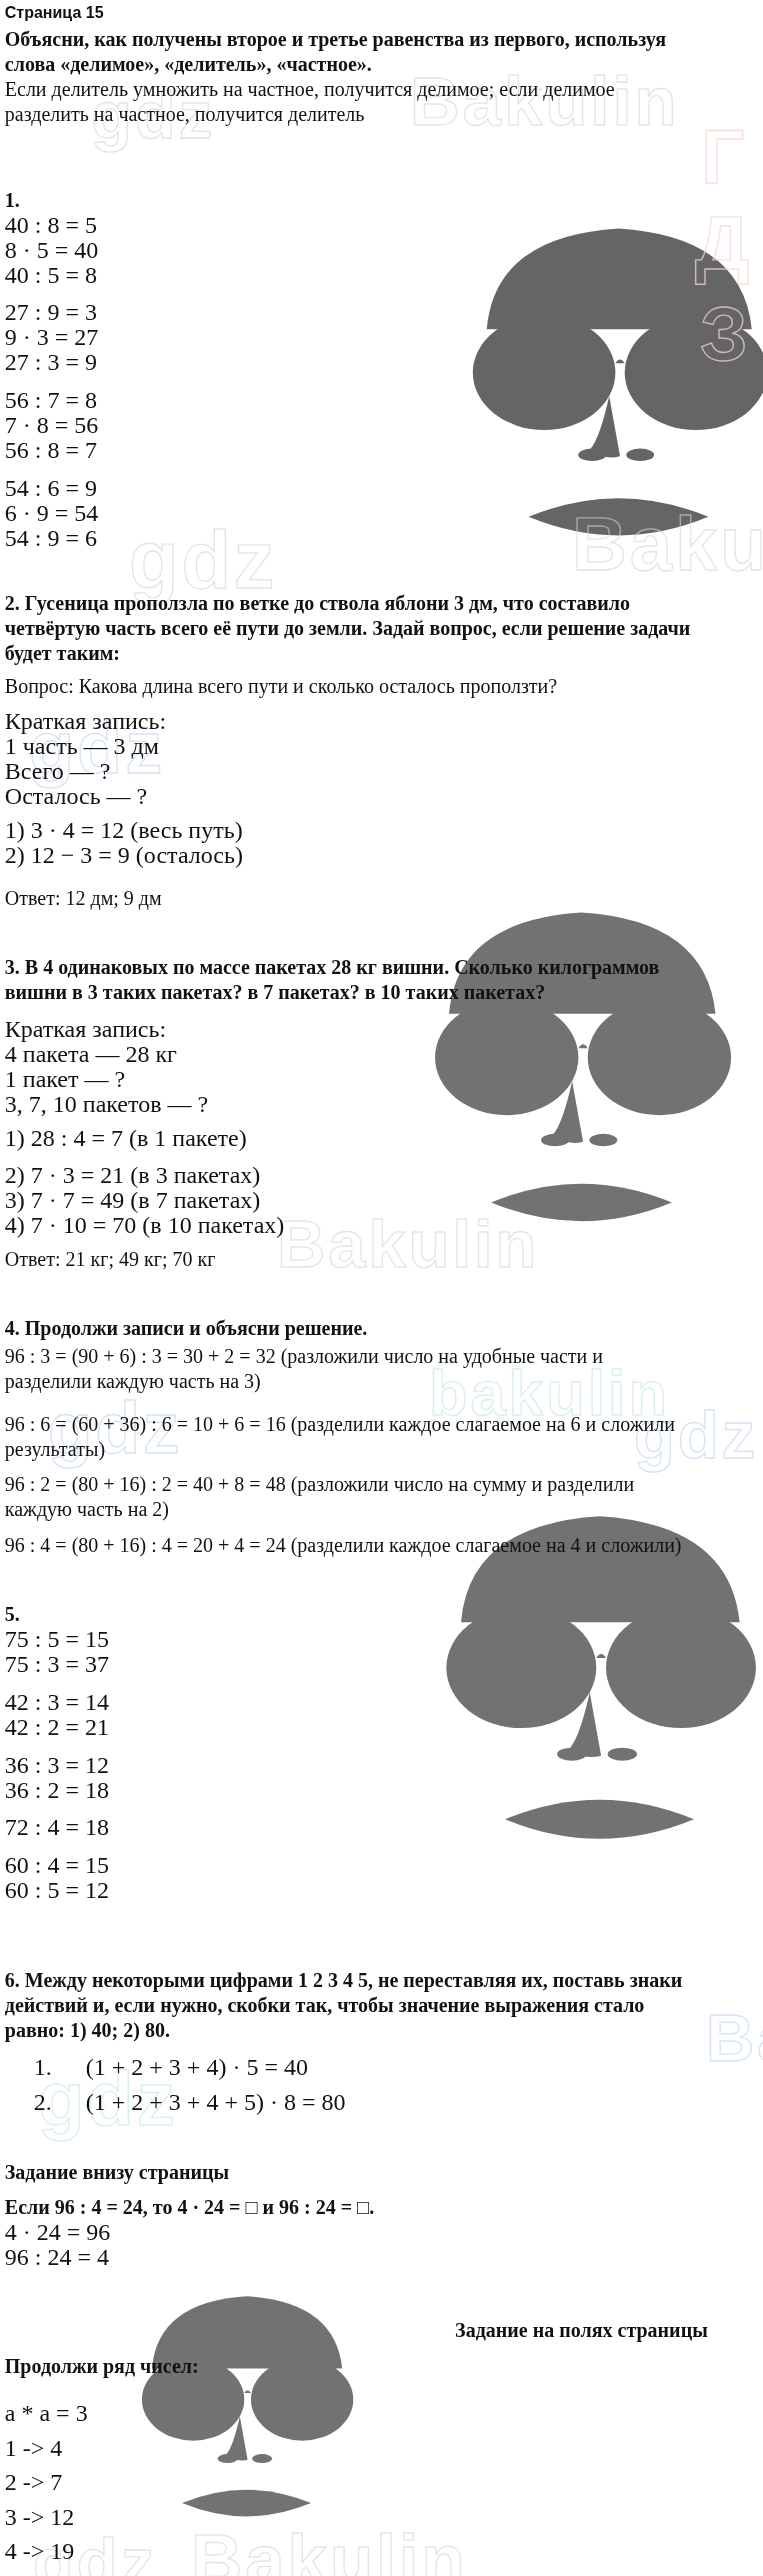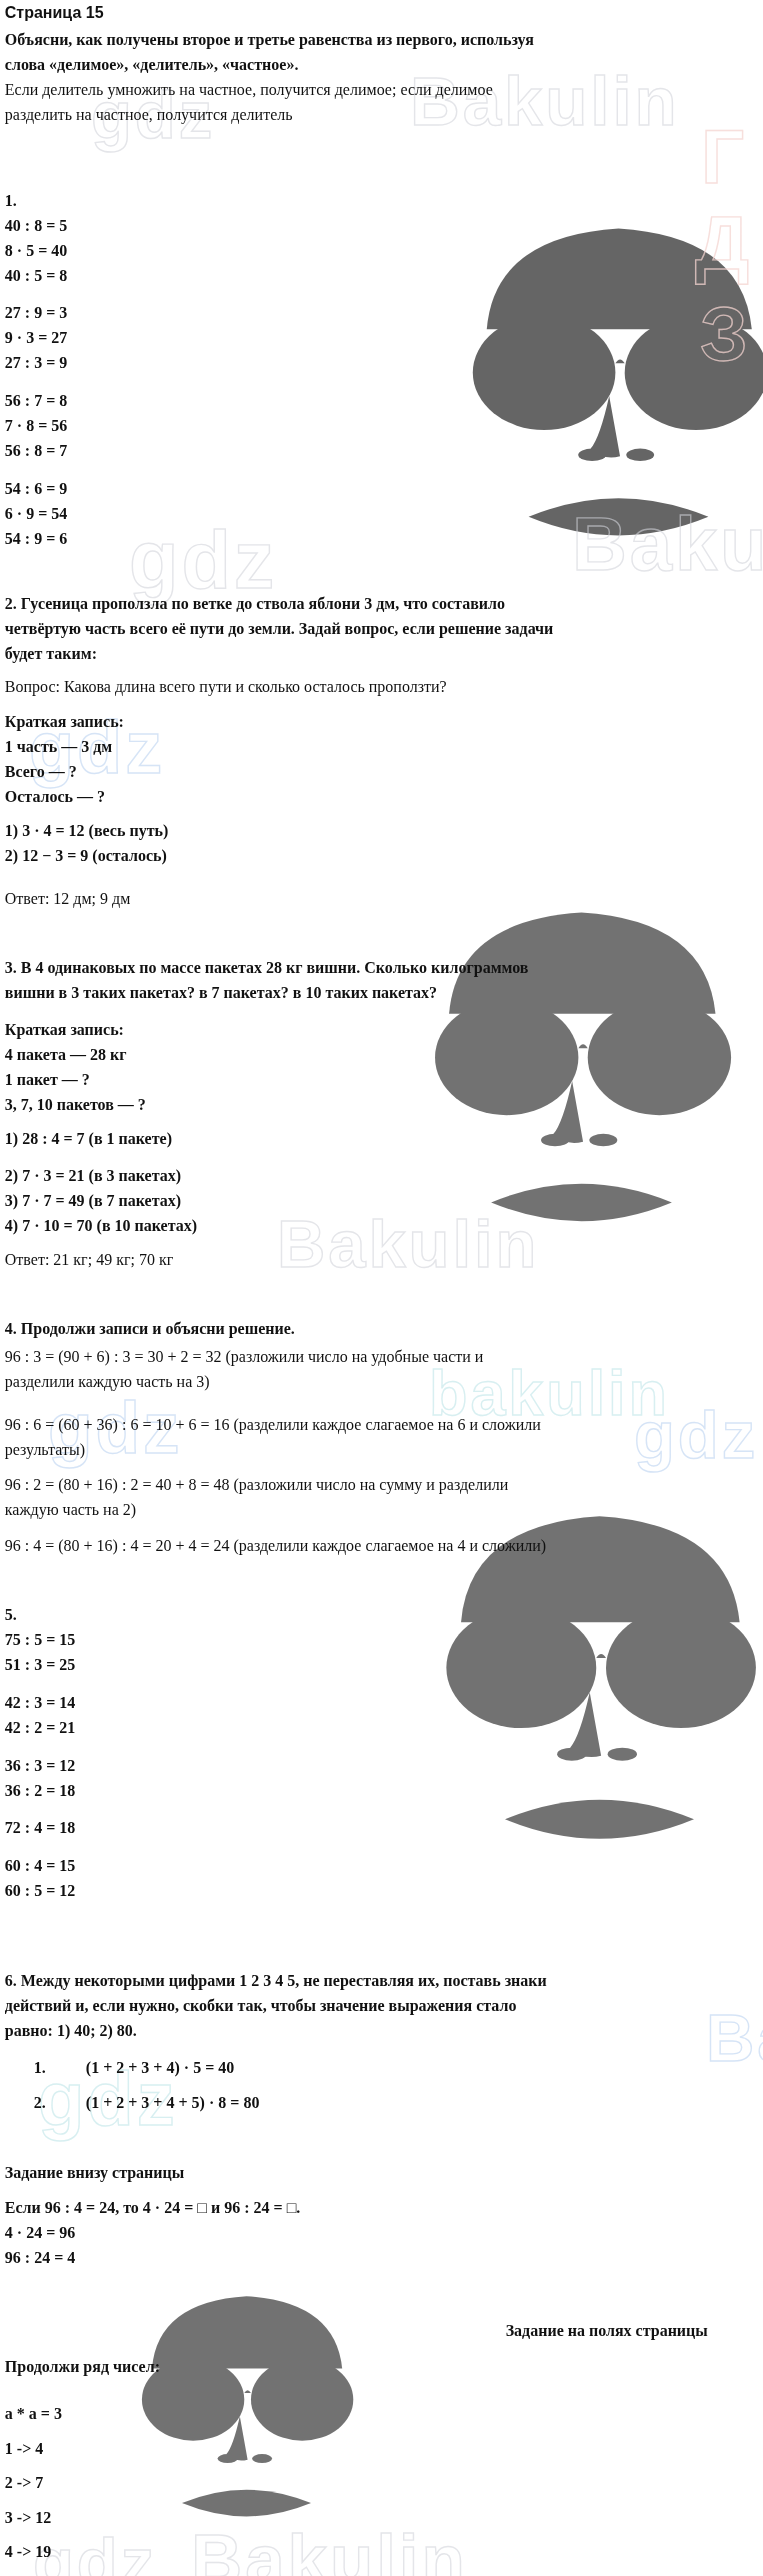--- a/index.html
+++ b/index.html
@@ -19,23 +19,23 @@
   .wm-blue{-webkit-text-stroke-color:rgba(186,210,240,0.60);}
   .wm-teal{-webkit-text-stroke-color:rgba(190,228,232,0.60);}
   .wm-grey{-webkit-text-stroke-color:rgba(210,212,218,0.60);}
   .wm-pink{-webkit-text-stroke-color:rgba(244,212,208,0.75);}
   
   .content{position:relative;z-index:2;width:703px;padding:1.9px 0 0 4.8px;}
   .page-title{
     font-family:"Liberation Sans","DejaVu Sans",sans-serif;
     font-size:16px;font-weight:bold;line-height:21px;margin:0;
   }
-  .para{font-size:16px;line-height:25px;white-space:pre-line;margin:0;}
+  .para{font-size:20px;line-height:25px;white-space:pre-line;margin:0;}
   .b{font-weight:bold;}
-  .eq{font-size:16px;line-height:25px;font-weight:bold;}
+  .eq{font-size:24px;line-height:25px;}
   
   #intro-q{margin-top:3.8px;}
   #t1-num{margin-top:61px;}
   .g-a{margin-top:0;}
   .gap13{margin-top:12.4px;}
   .gap14{margin-top:13.4px;}
   #t2-head{margin-top:40px;}
   #t2-q{margin-top:8.6px;}
   #t2-note{margin-top:9.5px;}
   #t2-steps{margin-top:9.5px;}
@@ -188,21 +188,21 @@
 разделили каждую часть на 3)</div>
   <div id="t4-i2" class="para">96 : 6 = (60 + 36) : 6 = 10 + 6 = 16 (разделили каждое слагаемое на 6 и сложили
 результаты)</div>
   <div id="t4-i3" class="para">96 : 2 = (80 + 16) : 2 = 40 + 8 = 48 (разложили число на сумму и разделили
 каждую часть на 2)</div>
   <div id="t4-i4" class="para">96 : 4 = (80 + 16) : 4 = 20 + 4 = 24 (разделили каждое слагаемое на 4 и сложили)</div>
 
   <div id="t5-num" class="para b">5.</div>
   <div class="g-a">
     <div class="eq">75 : 5 = 15</div>
-    <div class="eq">51 : 3 = 25</div>
+    <div class="eq">75 : 3 = 37</div>
   </div>
   <div class="gap14">
     <div class="eq">42 : 3 = 14</div>
     <div class="eq">42 : 2 = 21</div>
   </div>
   <div class="gap13">
     <div class="eq">36 : 3 = 12</div>
     <div class="eq">36 : 2 = 18</div>
   </div>
   <div class="gap13">

